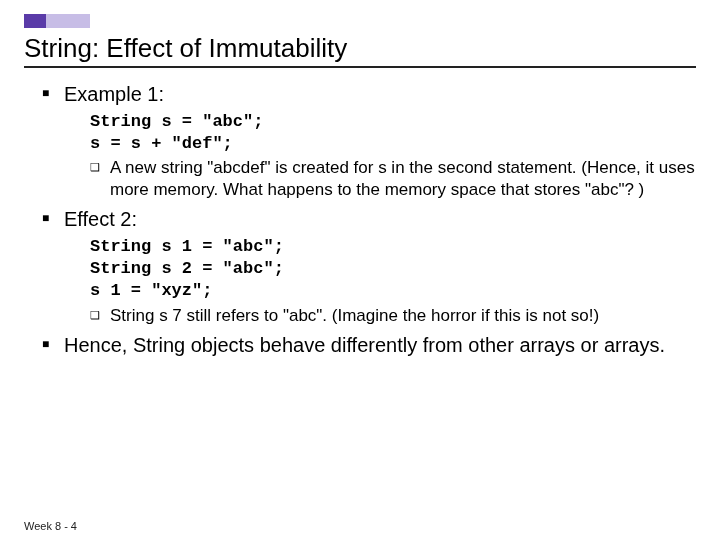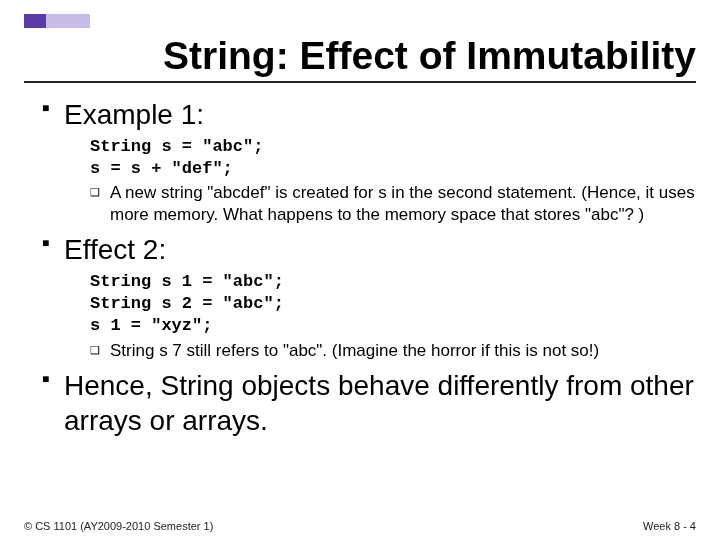--- a/index.html
+++ b/index.html
@@ -30,46 +30,45 @@
     background: #c7bde6;
   }
   .slide {
     position: absolute;
     top: 34px;
     left: 24px;
     right: 24px;
     bottom: 30px;
   }
   .title {
-    font-size: 39px;
-    font-weight: bold;
+    font-size: 26px;
+    font-weight: normal;
     margin: 0 0 2px 0;
     line-height: 1.15;
-    text-align: right;
   }
   .rule {
     border: none;
     border-top: 2px solid #222;
     margin: 0 0 14px 0;
   }
   .body {
     padding-left: 18px;
   }
   .lvl1 {
     display: flex;
     margin-top: 6px;
   }
   .lvl1 .bullet {
     flex: 0 0 22px;
     font-size: 12px;
     line-height: 22px;
     color: #000;
   }
   .lvl1 .txt {
-    font-size: 28px;
+    font-size: 20px;
     line-height: 1.25;
   }
   .sub {
     margin-left: 48px;
     margin-top: 4px;
   }
   .code {
     font-family: "Courier New", Courier, monospace;
     font-weight: bold;
     font-size: 17px;
@@ -144,15 +143,14 @@
 
     <div class="lvl1">
       <span class="bullet">■</span>
       <span class="txt">Hence, String objects behave differently from other arrays or arrays.</span>
     </div>
 
   </div>
 </div>
 
 <div class="footer">
-  <span>© CS 1101 (AY2009-2010 Semester 1)</span>
   <span>Week 8 - 4</span>
 </div>
 
 </body></html>

